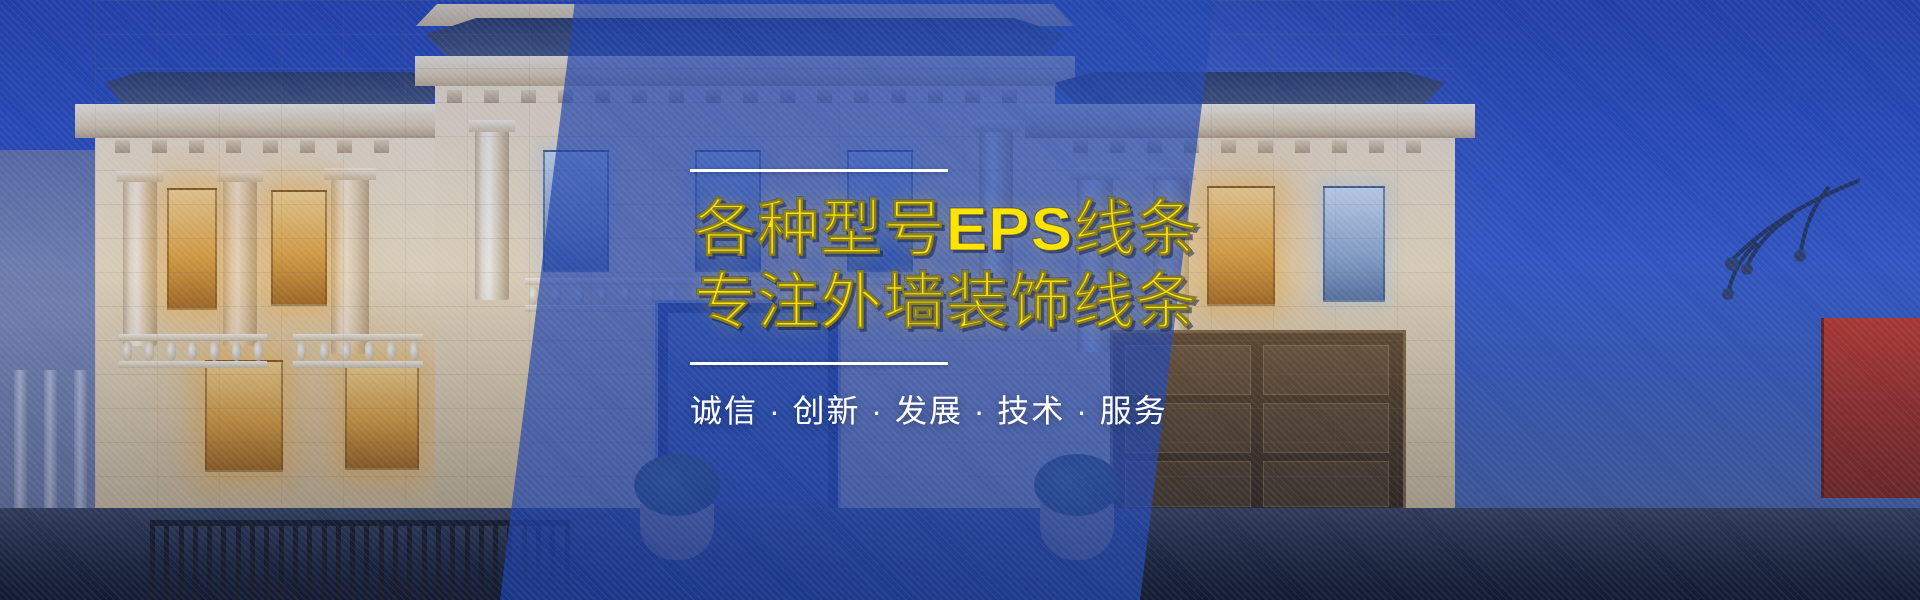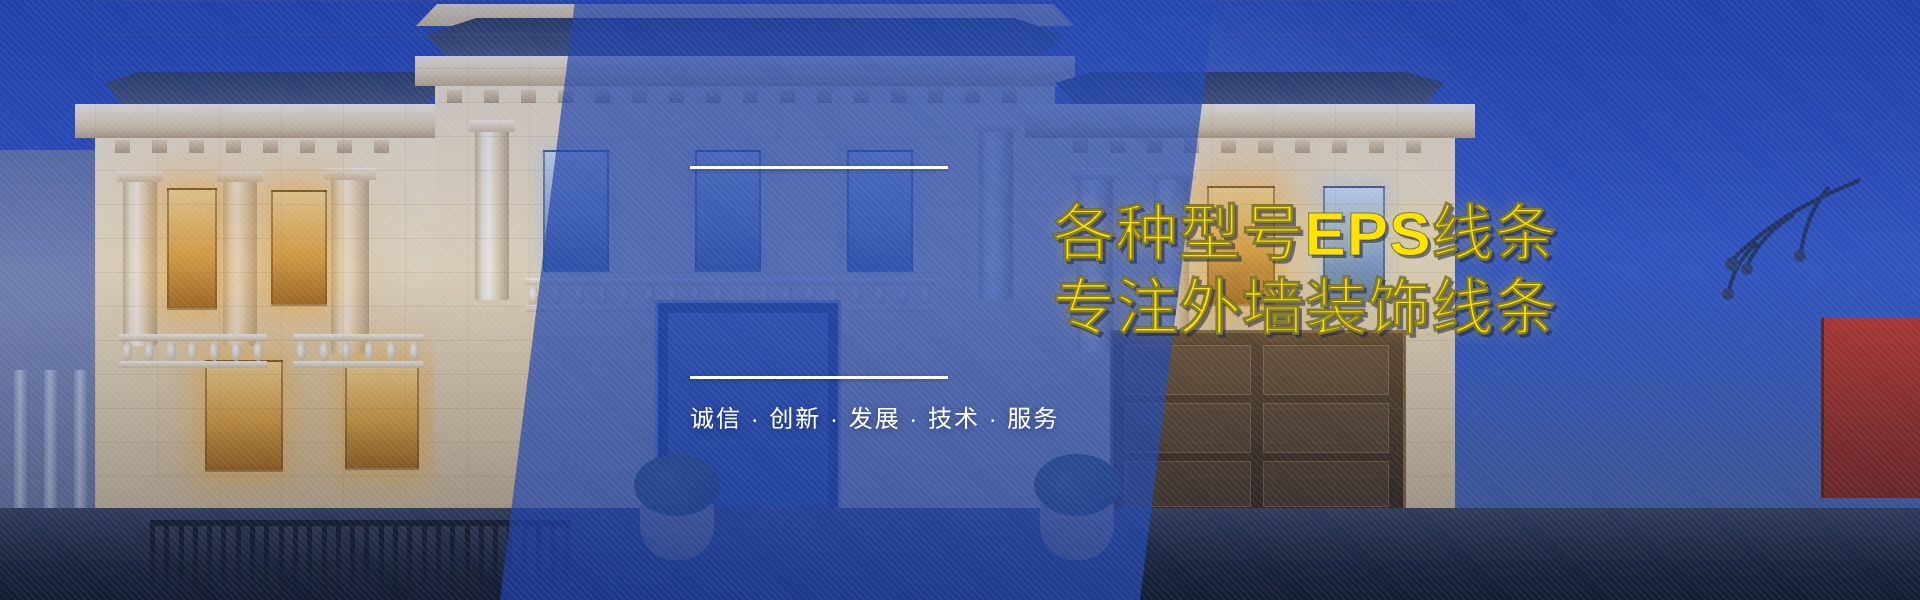--- a/index.html
+++ b/index.html
@@ -202,38 +202,38 @@
   }
 
   .rule{
     width:258px;height:3px;
     background:#ffffff;
     margin:0 0 16px 0;
     box-shadow:0 1px 4px rgba(0,0,0,.30);
   }
   .rule.lower{margin:20px 0 20px 0;}
 
-  .headline{margin:12px;text-align:center;}
+  .headline{margin:4px;}
   .headline .hl{
     display:block;
     font-size:62px;
     font-weight:bold;
     line-height:1.18;
     letter-spacing:1px;
     color:#ffe400;
     -webkit-text-stroke:1px rgba(40,45,70,.55);
     text-shadow:
       3px 3px 0 rgba(25,35,80,.55),
       0 0 18px rgba(255,220,60,.30);
     white-space:nowrap;
   }
 
   .tagline{
     color:#ffffff;
-    font-size:24px;
+    font-size:32px;
     letter-spacing:2px;
     font-weight:400;
     margin:0;
     text-shadow:0 2px 9px rgba(0,0,0,.40);
     white-space:nowrap;
   }
 </style>
 </head>
 <body>
 

